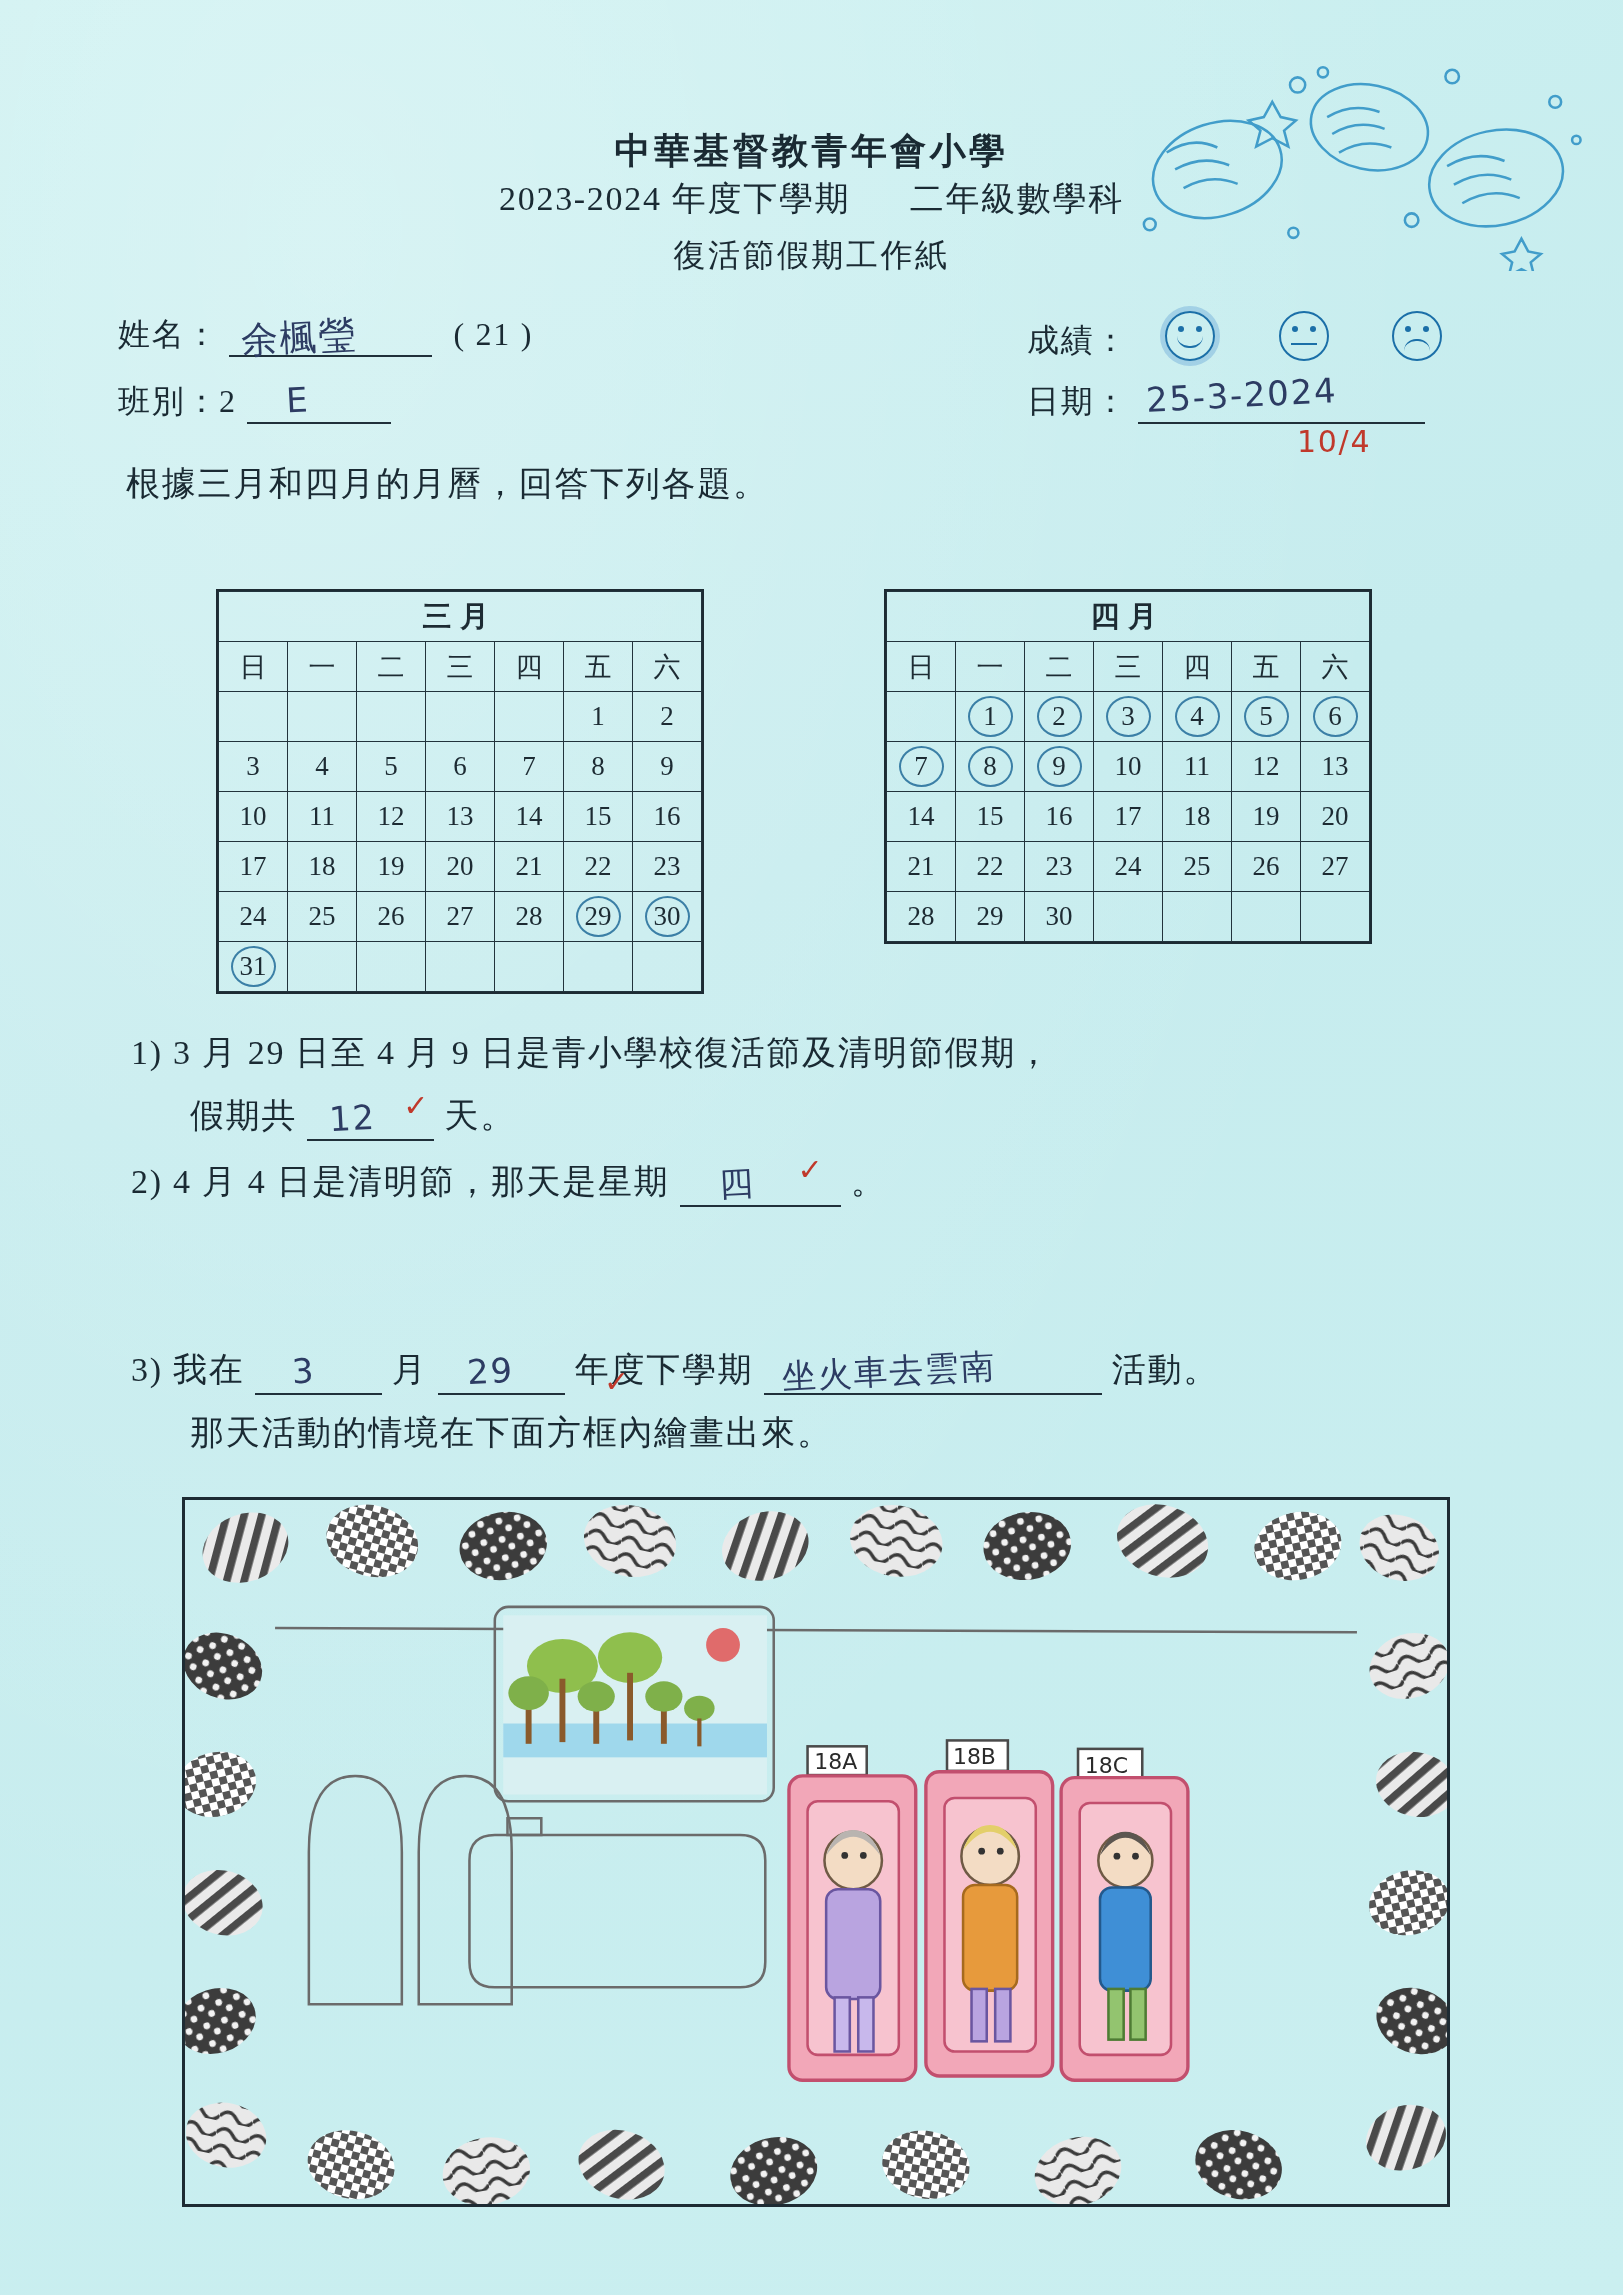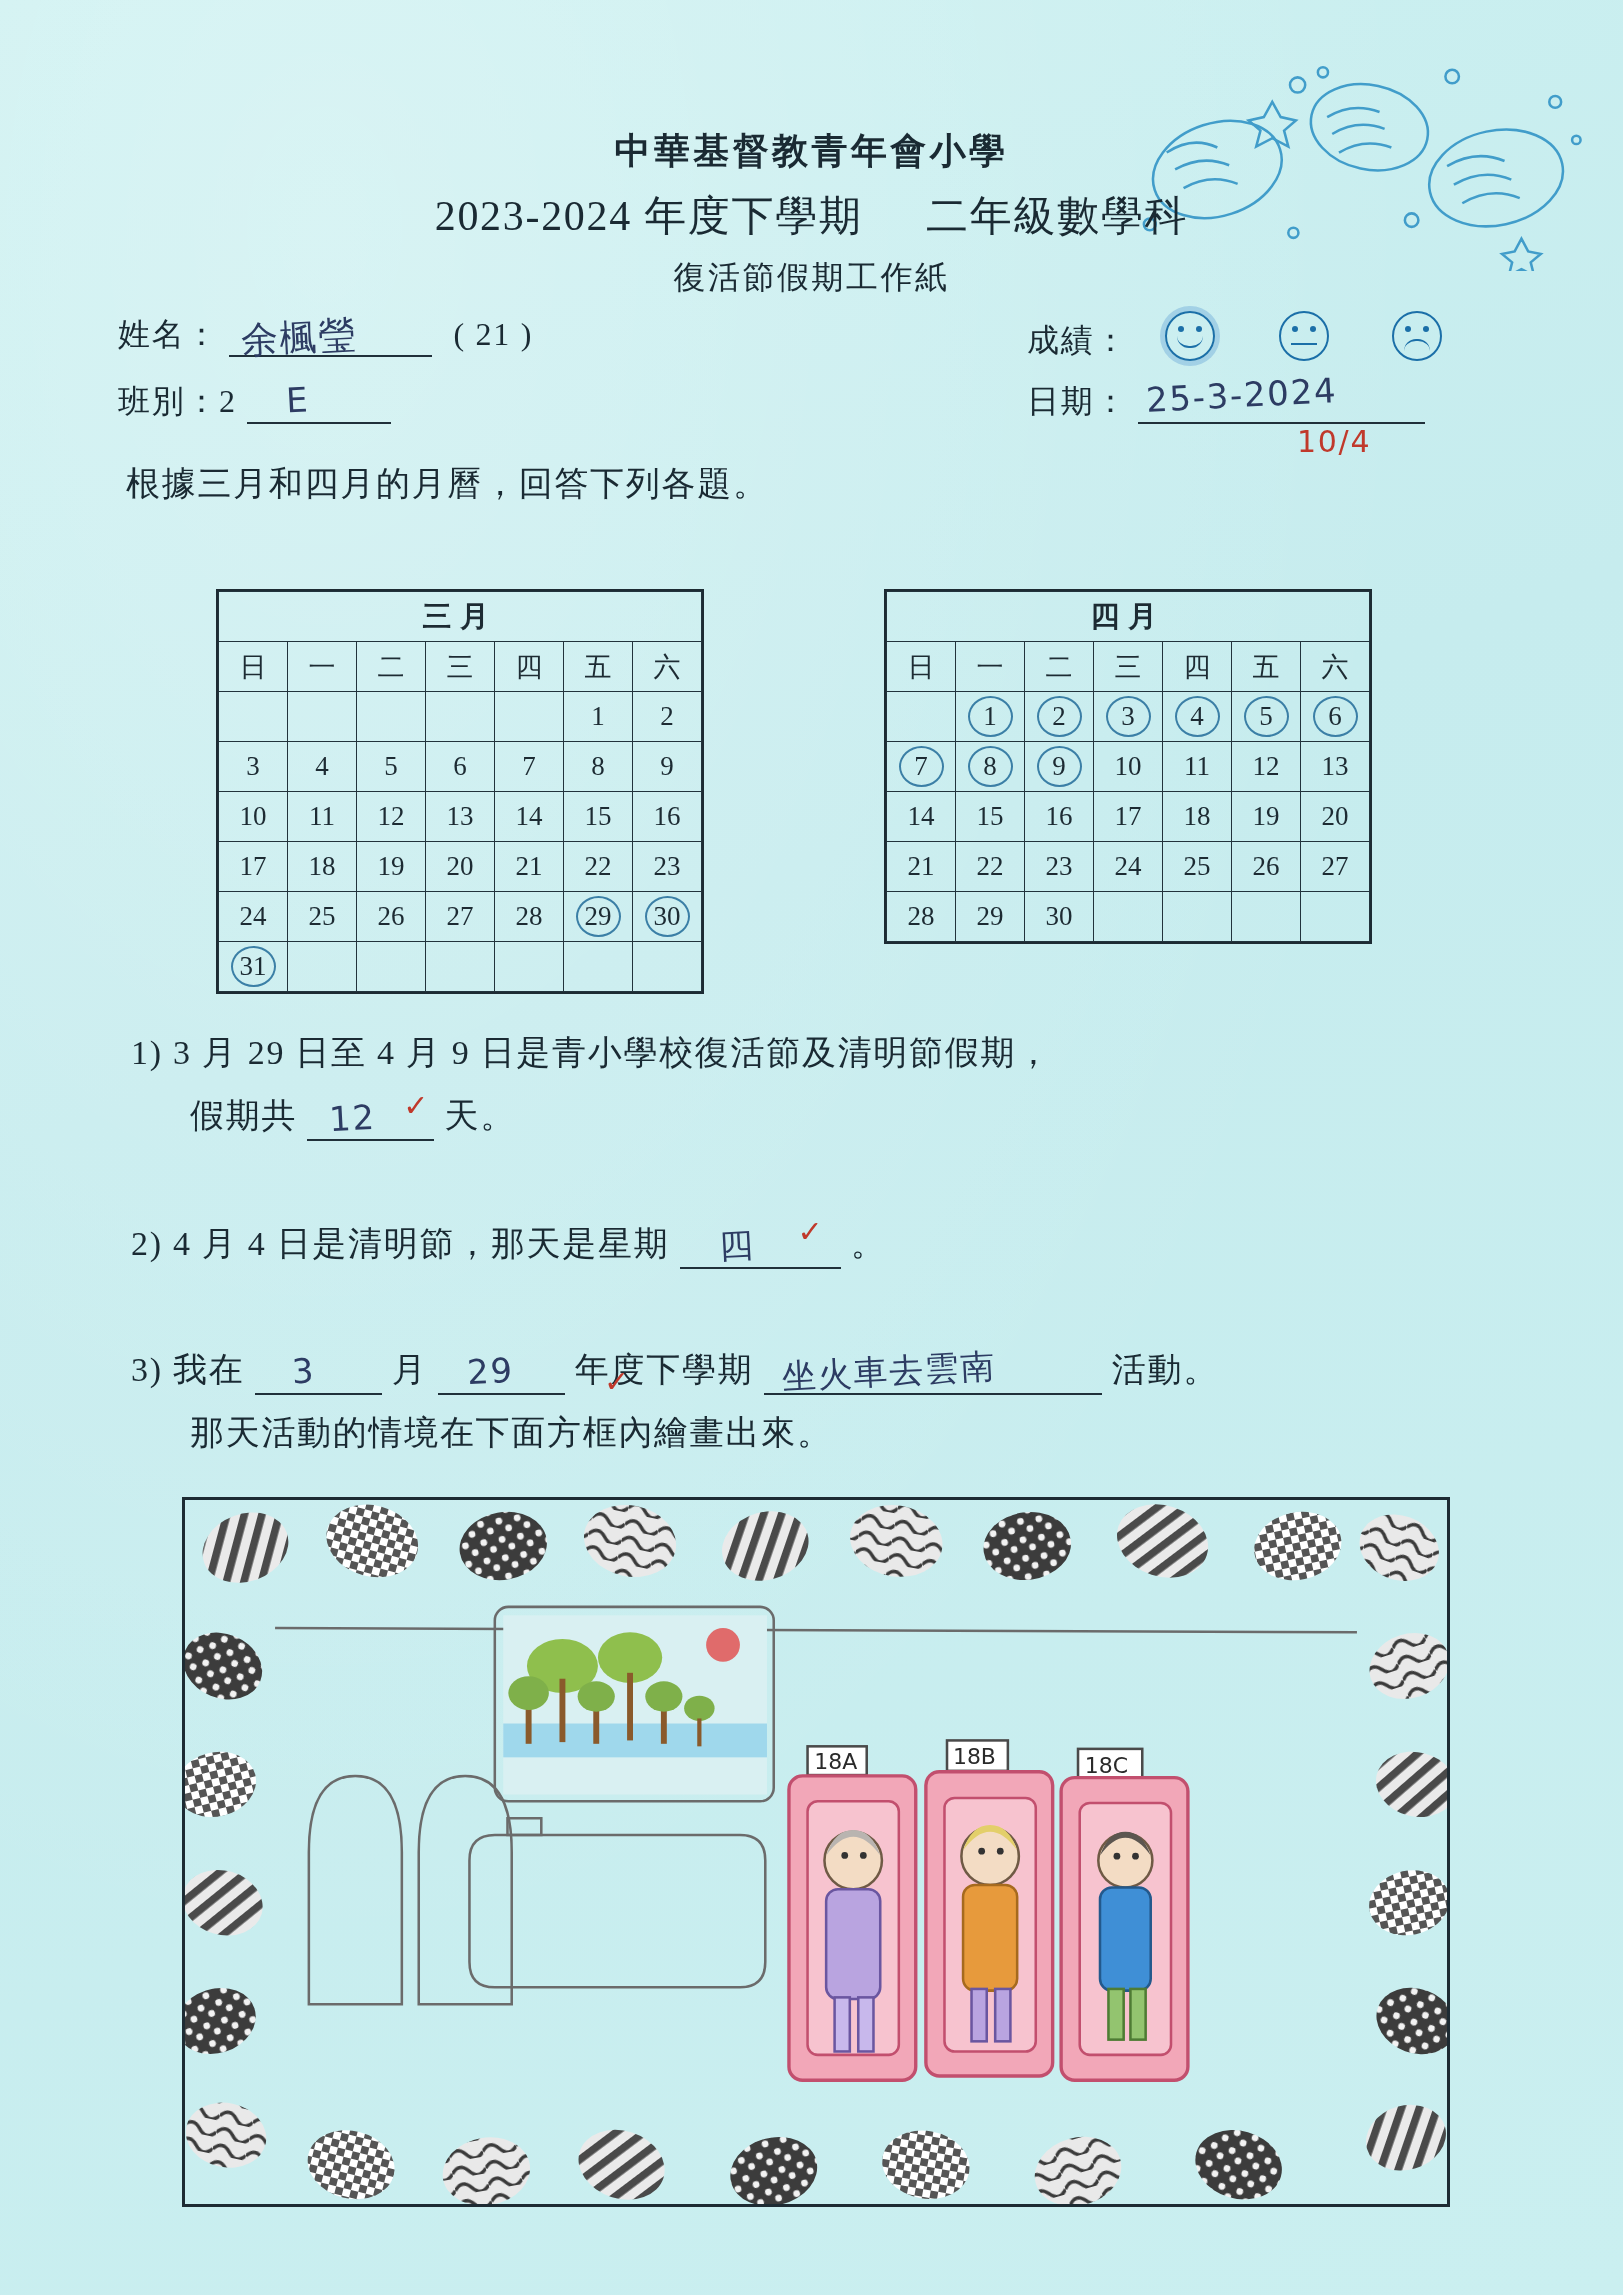--- a/index.html
+++ b/index.html
@@ -13,21 +13,21 @@
   }
   .page {
     position:absolute; inset:0;
     background:
       radial-gradient(ellipse at 20% 10%, rgba(255,255,255,0.25), rgba(255,255,255,0) 60%),
       linear-gradient(160deg, #cdf1f1 0%, #c6ecee 40%, #caeff0 100%);
   }
   
   .header { position:absolute; top:127px; left:0; width:1623px; text-align:center; }
   .h-line1 { font-size:36px; letter-spacing:3.4px; font-weight:600; }
-  .h-line2 { font-size:42px; letter-spacing:1.7px; margin-top:12px; }
+  .h-line2 { font-size:34px; letter-spacing:1.7px; margin-top:0; }
   .h-line2 .gap { display:inline-block; width:39px; }
   .h-line3 { font-size:32px; letter-spacing:2.5px; margin-top:12px; }
 
   
   .doodle { position:absolute; top:51px; right:34px; width:473px; height:220px; opacity:0.85; }
 
   
   .field-row { position:absolute; font-size:32px; letter-spacing:1.7px; }
   #name-row { top:313px; left:118px; }
   #class-row { top:380px; left:118px; }
@@ -69,21 +69,21 @@
   .cal .title { font-size:29px; letter-spacing:8.5px; height:47px; font-weight:600; }
   #cal-march { top:541px; left:216px; }
   #cal-april { top:541px; left:884px; }
   .circled-num { display:inline-block; width:41px; height:37px; line-height:37px;
                  border:2.5px solid #3b7fa6; border-radius:50%; }
 
   
   .q { position:absolute; font-size:34px; letter-spacing:1.7px; line-height:1.5; }
   #q1 { top:1027px; left:131px; }
   #q1 .l2 { margin-left:59px; margin-top:12px; }
-  #q2 { top:1218px; left:131px; }
+  #q2 { top:1156px; left:131px; }
   #q3 { top:1344px; left:131px; }
   #q3 .l2 { margin-left:59px; margin-top:12px; }
   .blank { display:inline-block; border-bottom:2.5px solid #20303a; height:39px; position:relative; vertical-align:bottom; }
   .b-short { min-width:127px; }
   .b-mid { min-width:101px; }
   .b-long { min-width:338px; }
 
   
   #drawing { position:absolute; top:1497px; left:182px; width:1268px; height:710px; }
   .drawbox { position:absolute; inset:0; border:3.4px solid #1d2b33; }

